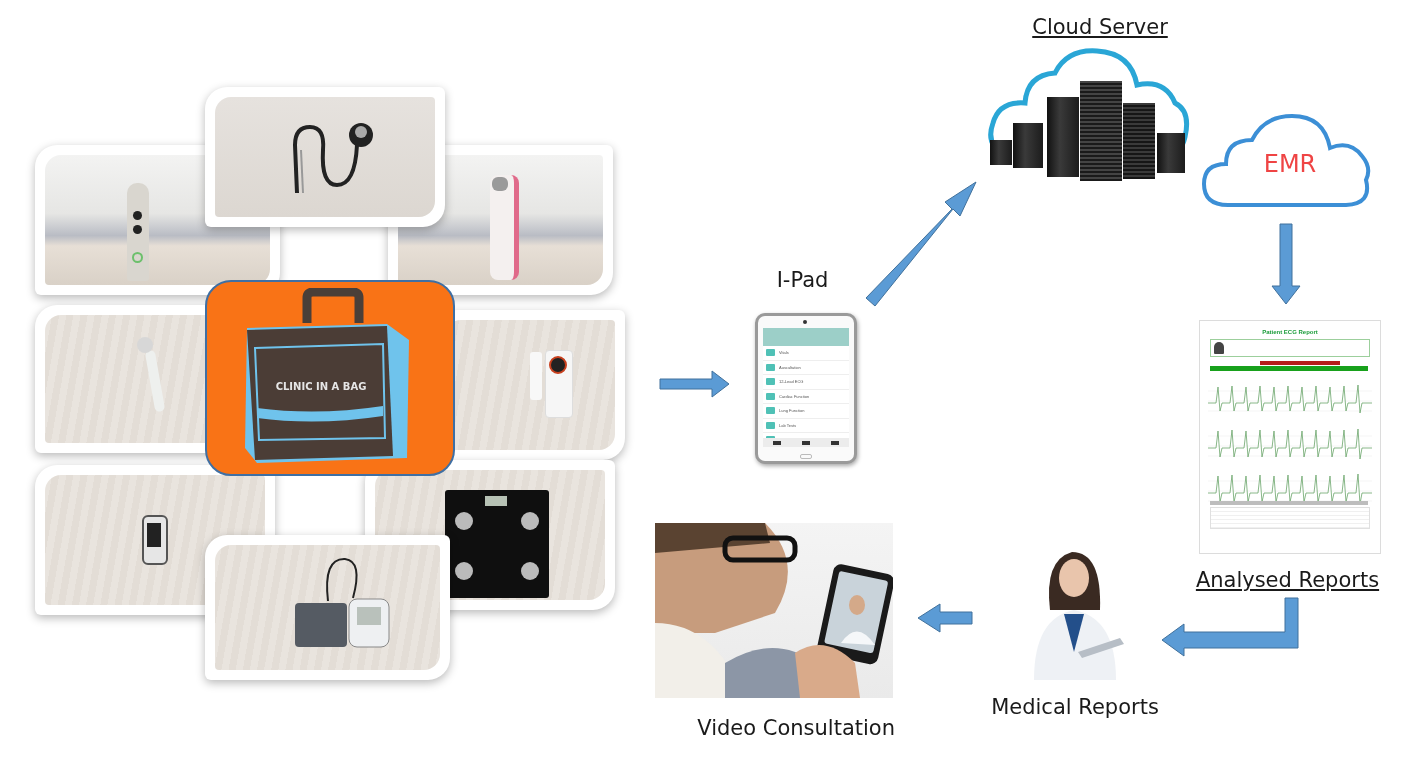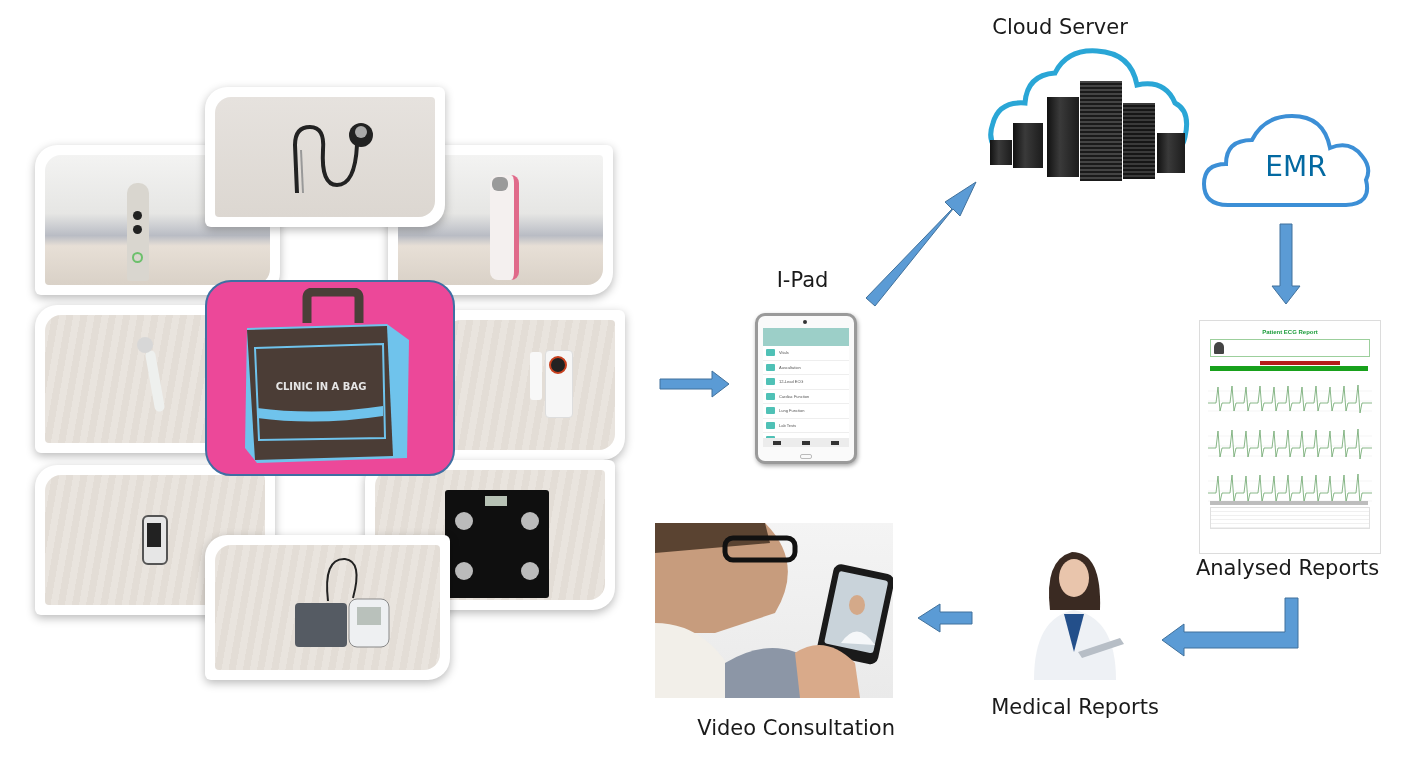--- a/index.html
+++ b/index.html
@@ -8,21 +8,21 @@
   .label { font-family:"DejaVu Sans", sans-serif; color:#1a1a1a; font-size:21px; white-space:nowrap; text-align:center; }
 
   
   .tile { position:absolute; background:#fff; border-radius:22px 6px 22px 6px; box-shadow:0 3px 10px rgba(0,0,0,0.28); }
   .tile .ph { position:absolute; left:10px; top:10px; right:10px; bottom:10px; border-radius:16px 4px 16px 4px; overflow:hidden;
               background:linear-gradient(180deg,#e8e4df 0%,#ded8d1 100%); }
   .tile .ph.room { background:linear-gradient(180deg,#f3f3f2 0%,#e6e6e4 45%,#b9bcc4 62%,#e7dfd6 70%,#d9d1c7 100%); }
   .tile .ph.wood { background:repeating-linear-gradient(100deg,#e9e4de 0 7px,#e3ddd6 7px 14px); }
 
   
-  .bag-frame { position:absolute; left:205px; top:280px; width:246px; height:192px; background:#ec4899; border:2px solid #3f6fa3; border-radius:26px; overflow:hidden; }
+  .bag-frame { position:absolute; left:205px; top:280px; width:246px; height:192px; background:#f97316; border:2px solid #3f6fa3; border-radius:26px; overflow:hidden; }
 
   
   .ipad { position:absolute; left:755px; top:313px; width:96px; height:145px; background:#fafafa; border:3px solid #9a9a9a; border-radius:10px; box-shadow:1px 2px 4px rgba(0,0,0,0.35); }
   .ipad .screen { position:absolute; left:5px; top:12px; right:5px; bottom:14px; background:#fff; overflow:hidden; }
   .ipad .hdr { height:18px; background:#9ccfc8; font-size:4px; color:#fff; }
   .ipad .row { height:13.5px; display:flex; align-items:center; border-bottom:1px solid #eee; font-size:4px; color:#555; }
   .ipad .row .ic { width:9px; height:7px; background:#4fc1b6; margin:0 4px 0 3px; border-radius:1px; }
   .ipad .foot { position:absolute; left:0; right:0; bottom:0; height:9px; background:#ececec; display:flex; justify-content:space-around; align-items:center; }
   .ipad .foot i { display:block; width:8px; height:4px; background:#333; }
 
@@ -170,38 +170,38 @@
 
     <div class="foot">
         <i></i>
         <i></i>
         <i></i>
       </div>
   </div>
   <div class="abs" style="left:42px;bottom:2px;width:10px;height:3px;border:1px solid #bbb;border-radius:2px;"></div>
 </div>
 
-<div class="abs label" style="left:980px;top:15px;width:160px;">Cloud Server</div>
+<div class="abs label" style="left:1020px;top:15px;width:160px;text-decoration:underline;">Cloud Server</div>
 <div class="abs" style="left:985px;top:45px;width:210px;height:140px;">
   <svg class="abs" style="left:0;top:0;" width="210" height="140" viewBox="0 0 210 140">
     <path d="M20 110 Q0 100 8 78 Q14 56 40 58 Q42 30 70 28 Q82 4 112 6 Q146 8 152 40 Q180 34 190 58 Q206 66 200 92 Q196 110 180 112" fill="none" stroke="#2aa6d6" stroke-width="5"></path>
   </svg>
   <div class="server-rack" style="left:5px;top:95px;width:22px;height:25px;"></div>
   <div class="server-rack" style="left:28px;top:78px;width:30px;height:45px;"></div>
   <div class="server-rack" style="left:62px;top:52px;width:32px;height:80px;"></div>
   <div class="server-rack" style="left:95px;top:36px;width:42px;height:100px;background:repeating-linear-gradient(180deg,#444 0 2px,#1a1a1a 2px 4px);"></div>
   <div class="server-rack" style="left:138px;top:58px;width:32px;height:76px;background:repeating-linear-gradient(180deg,#3a3a3a 0 2px,#161616 2px 4px);"></div>
   <div class="server-rack" style="left:172px;top:88px;width:28px;height:40px;"></div>
 </div>
 
 <div class="abs" style="left:1200px;top:110px;width:175px;height:100px;">
   <svg class="abs" style="left:0;top:0;" width="175" height="100" viewBox="0 0 175 100">
     <path d="M28 95 Q4 95 4 74 Q4 54 26 54 Q26 30 52 30 Q64 6 92 6 Q124 6 130 38 Q150 30 162 46 Q172 58 166 70 Q172 94 146 95 Z" fill="#ffffff" stroke="#3c8fd6" stroke-width="4"></path>
   </svg>
-  <div class="abs" style="left:56px;top:40px;width:80px;text-align:center;font-family:'DejaVu Sans',sans-serif;font-size:28px;color:#0369a1;">EMR</div>
+  <div class="abs" style="left:50px;top:40px;width:80px;text-align:center;font-family:'DejaVu Sans',sans-serif;font-size:24px;color:#ef4444;">EMR</div>
 </div>
 
 <div class="report">
   <div class="abs" style="left:0;top:8px;width:180px;text-align:center;font-size:6px;font-weight:bold;color:#1a9c3a;">Patient ECG Report</div>
   <div class="abs" style="left:10px;top:18px;width:158px;height:16px;border:1px solid #9ccf9c;">
     <div class="abs" style="left:3px;top:2px;width:10px;height:12px;background:#444;border-radius:5px 5px 1px 1px;"></div>
   </div>
   <div class="abs" style="left:10px;top:40px;width:158px;height:4px;background:#fff;">
     <div class="abs" style="left:50px;top:0;width:80px;height:4px;background:#b71c1c;"></div>
   </div>
@@ -218,21 +218,21 @@
         <line x1="0" y1="110" x2="164" y2="110"></line>
         <line x1="0" y1="120" x2="164" y2="120"></line>
     </g>
     <polyline fill="none" stroke="#6aa56a" stroke-width="0.8" points="0,22 8,22 10,6 12,30 14,22 22,22 24,5 26,30 28,22 36,22 38,6 40,30 42,22 50,22 52,5 54,30 56,22 64,22 66,6 68,30 70,22 78,22 80,5 82,30 84,22 92,22 94,6 96,30 98,22 106,22 108,5 110,30 112,22 120,22 122,6 124,30 126,22 134,22 136,5 138,30 140,22 148,22 150,4 152,32 154,22 164,22"></polyline>
     <polyline fill="none" stroke="#6aa56a" stroke-width="0.8" points="0,67 8,67 10,50 12,76 14,67 22,67 24,49 26,76 28,67 36,67 38,50 40,76 42,67 50,67 52,49 54,76 56,67 64,67 66,50 68,76 70,67 78,67 80,49 82,76 84,67 92,67 94,50 96,76 98,67 106,67 108,49 110,76 112,67 120,67 122,50 124,76 126,67 134,67 136,49 138,76 140,67 148,67 150,48 152,78 154,67 164,67"></polyline>
     <polyline fill="none" stroke="#6aa56a" stroke-width="0.8" points="0,112 8,112 10,95 12,121 14,112 22,112 24,94 26,121 28,112 36,112 38,95 40,121 42,112 50,112 52,94 54,121 56,112 64,112 66,95 68,121 70,112 78,112 80,94 82,121 84,112 92,112 94,95 96,121 98,112 106,112 108,94 110,121 112,112 120,112 122,95 124,121 126,112 134,112 136,94 138,121 140,112 148,112 150,93 152,123 154,112 164,112"></polyline>
   </svg>
   <div class="abs" style="left:10px;top:180px;width:158px;height:4px;background:#bdbdbd;"></div>
   <div class="abs" style="left:10px;top:186px;width:158px;height:20px;border:1px solid #e0e0e0;background:repeating-linear-gradient(180deg,#fff 0 3px,#f0f0f0 3px 4px);"></div>
 </div>
-<div class="abs label" style="left:1185px;top:556px;width:205px;">Analysed Reports</div>
+<div class="abs label" style="left:1185px;top:568px;width:205px;text-decoration:underline;">Analysed Reports</div>
 
 <div class="abs" style="left:1020px;top:540px;width:110px;height:140px;">
   <svg width="110" height="140" viewBox="0 0 110 140">
     <path d="M30 70 Q24 20 52 12 Q82 12 80 70 Z" fill="#3a2a22"></path>
     <ellipse cx="54" cy="38" rx="15" ry="19" fill="#e9c5ac"></ellipse>
     <path d="M14 140 Q14 78 54 70 Q96 78 96 140 Z" fill="#eef1f5"></path>
     <path d="M44 74 L54 112 L64 74 Z" fill="#234f8a"></path>
     <path d="M58 112 L100 98 L104 104 L62 118 Z" fill="#b7bec6"></path>
   </svg>
 </div>

